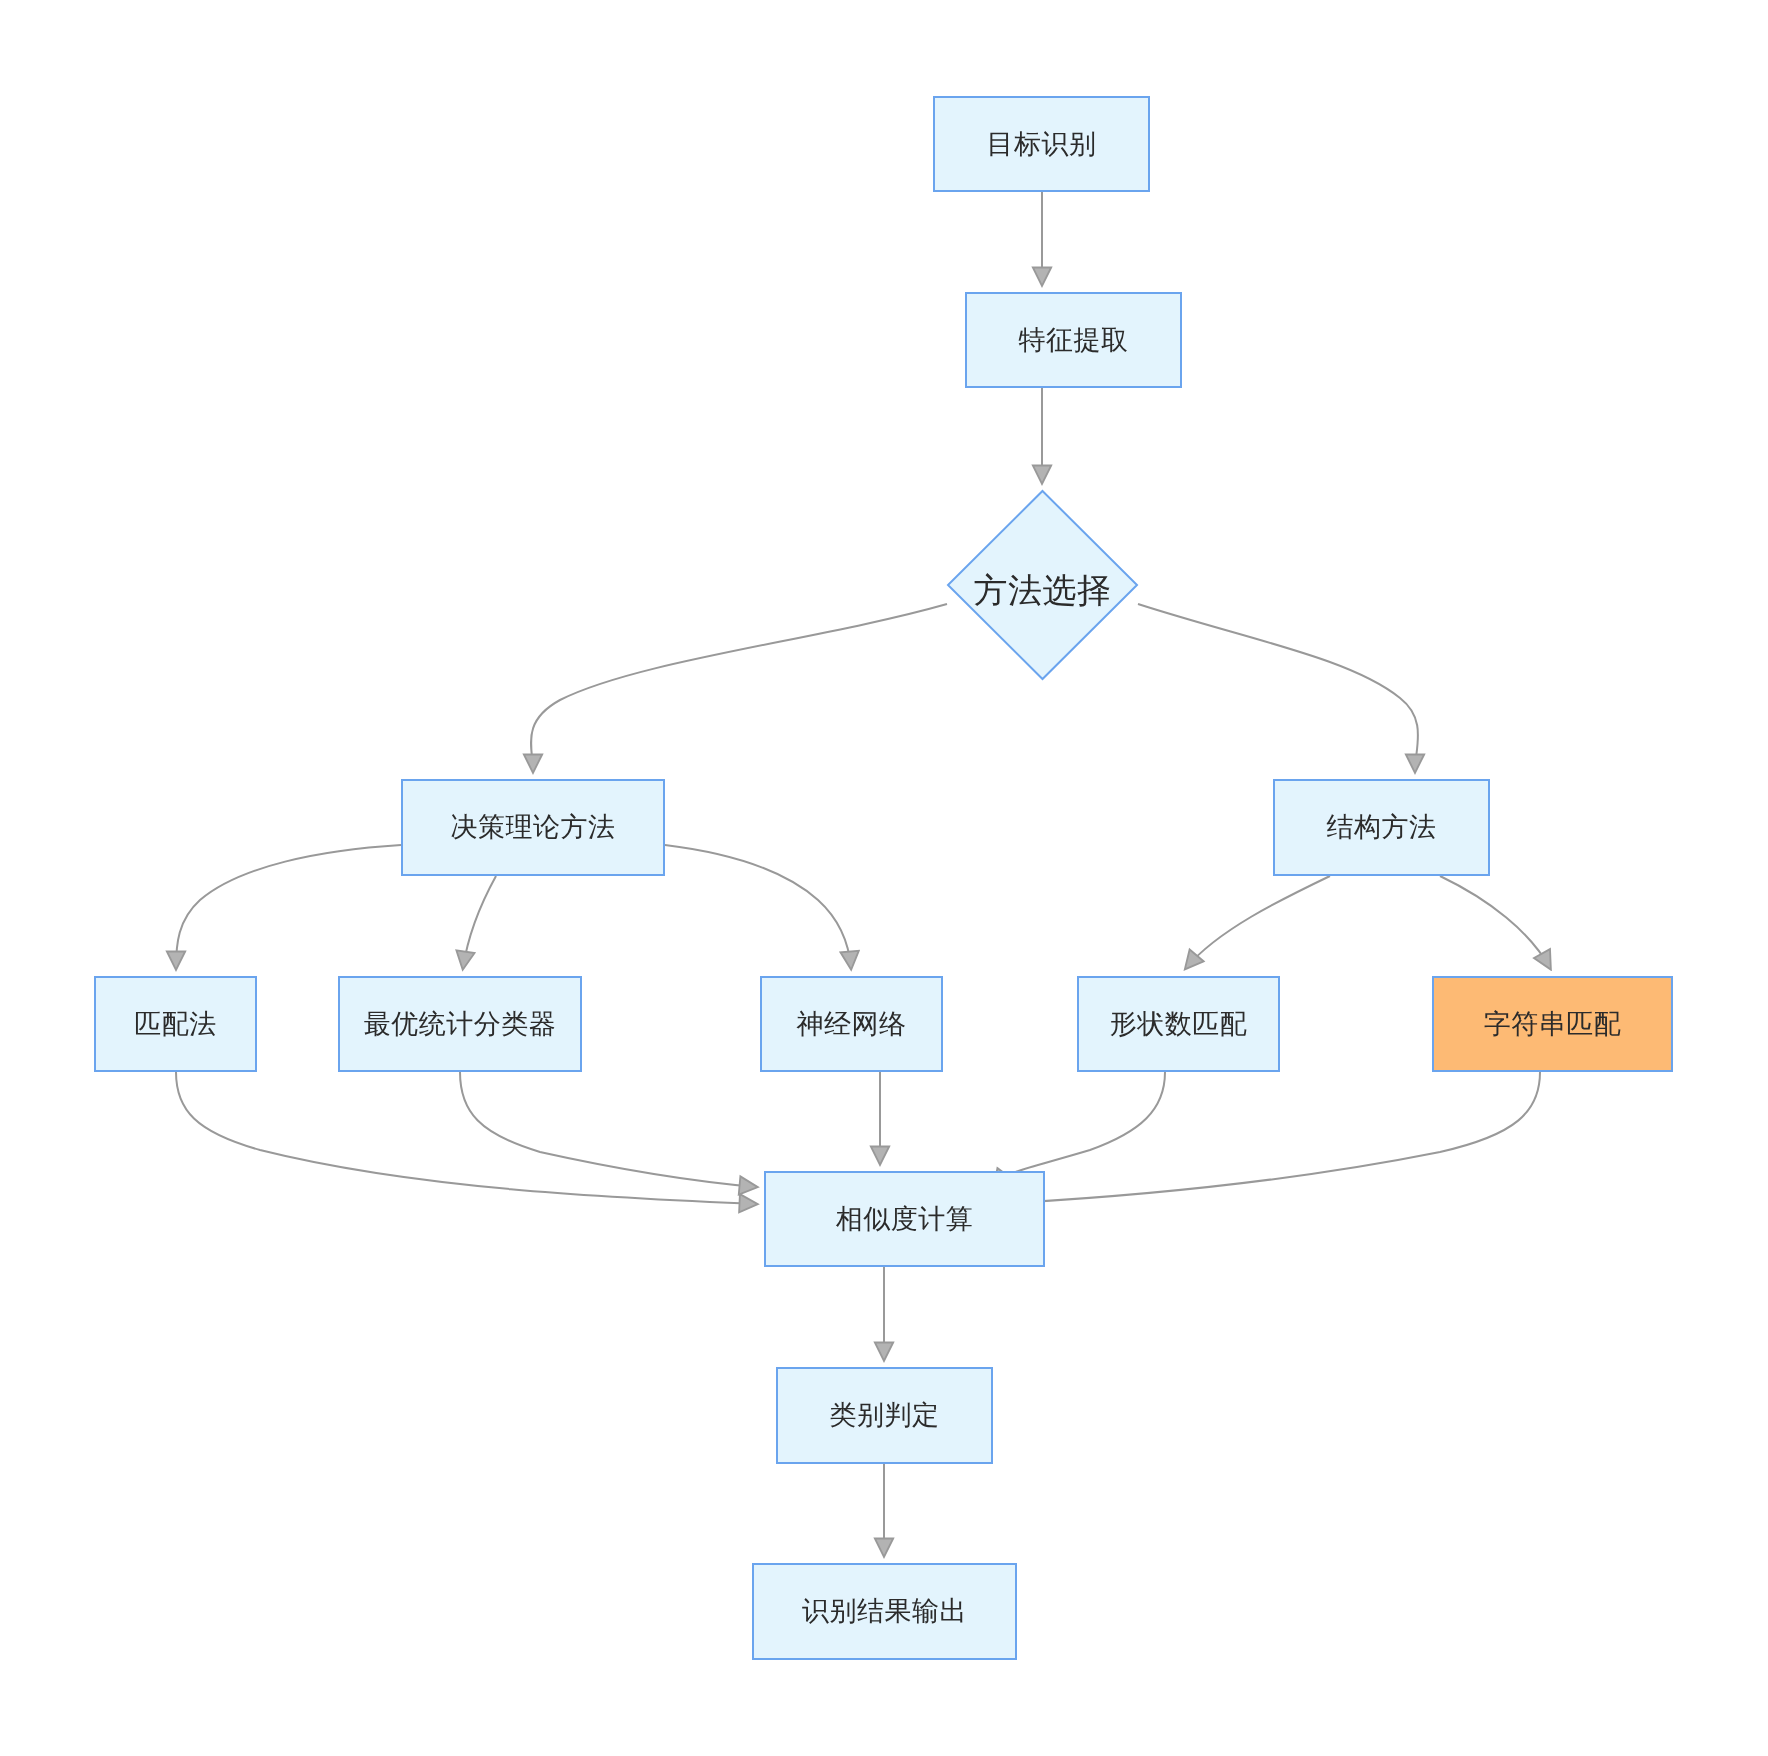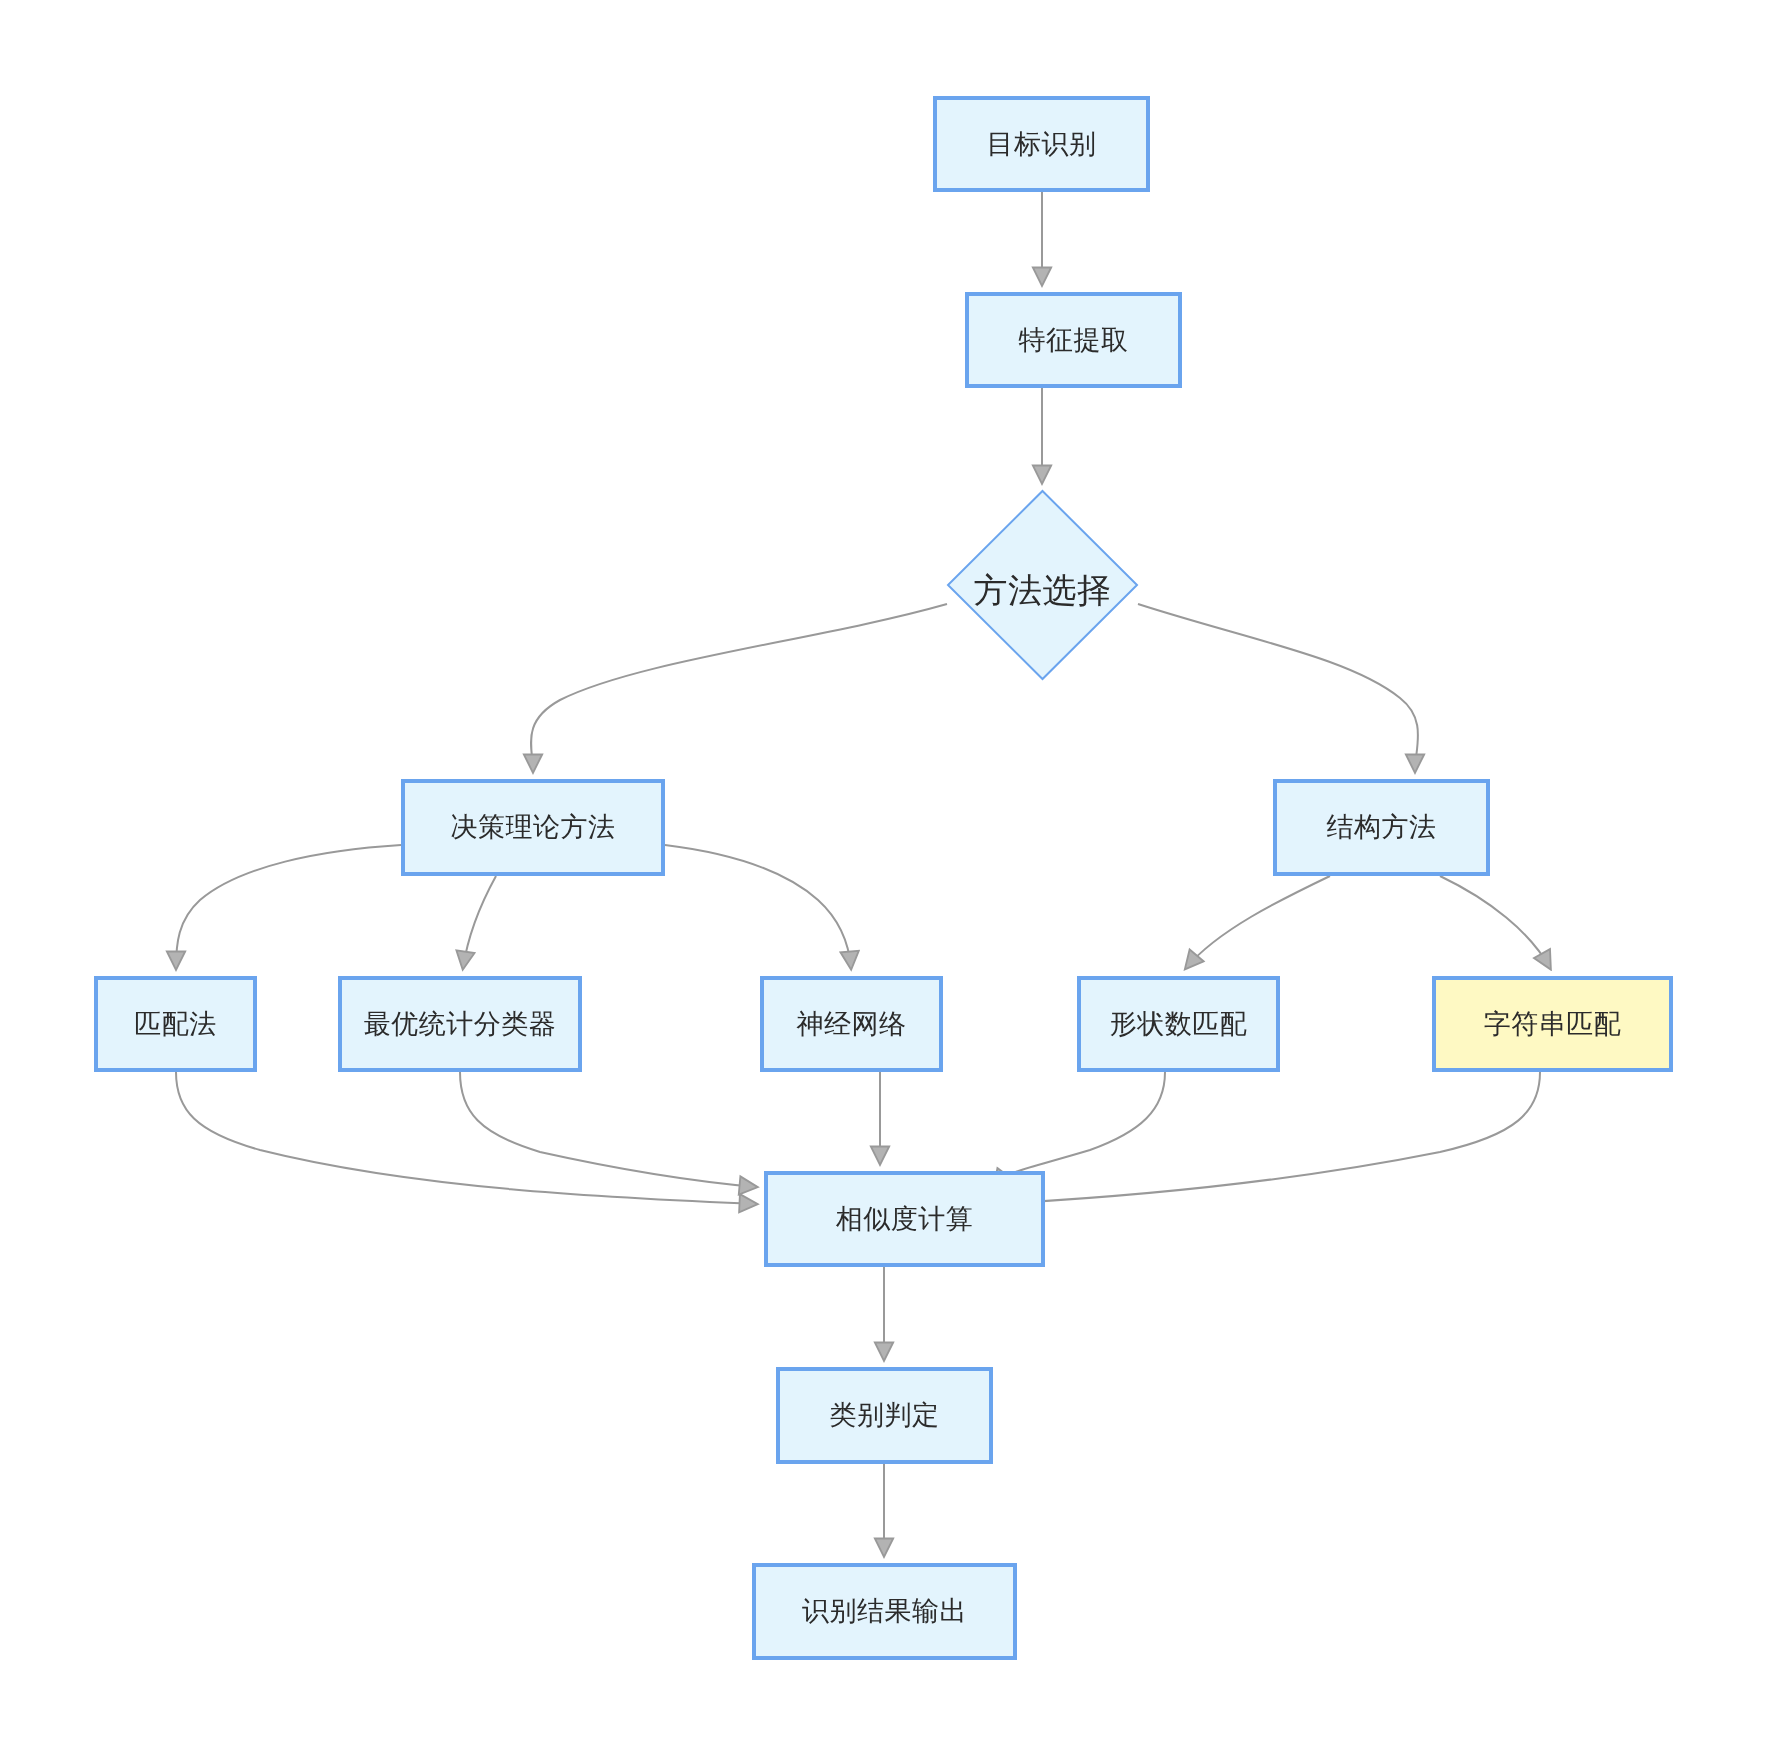--- a/index.html
+++ b/index.html
@@ -26,21 +26,21 @@
     height: 1756px;
     pointer-events: none;
   }
   .node {
     position: absolute;
     box-sizing: border-box;
     display: flex;
     align-items: center;
     justify-content: center;
     background: #e3f4fd;
-    border: 4px solid #701a75;
+    border: 2px solid #701a75;
     color: #2b2b2b;
     font-size: 27px;
     line-height: 1.2;
     letter-spacing: 0.5px;
     white-space: nowrap;
     z-index: 2;
   }
   .node-label {
     pointer-events: none;
   }
@@ -124,21 +124,21 @@
       </div>
       <div class="node" style="left: 338px; top: 976px; width: 244px; height: 96px; background: rgb(227, 244, 253); border-color: rgb(106, 164, 238); color: rgb(43, 43, 43);">
         <span class="node-label">最优统计分类器</span>
       </div>
       <div class="node" style="left: 760px; top: 976px; width: 183px; height: 96px; background: rgb(227, 244, 253); border-color: rgb(106, 164, 238); color: rgb(43, 43, 43);">
         <span class="node-label">神经网络</span>
       </div>
       <div class="node" style="left: 1077px; top: 976px; width: 203px; height: 96px; background: rgb(227, 244, 253); border-color: rgb(106, 164, 238); color: rgb(43, 43, 43);">
         <span class="node-label">形状数匹配</span>
       </div>
-      <div class="node" style="left: 1432px; top: 976px; width: 241px; height: 96px; background: #fef9c3; border-color: rgb(106, 164, 238); color: rgb(43, 43, 43);">
+      <div class="node" style="left: 1432px; top: 976px; width: 241px; height: 96px; background: #fdba74; border-color: rgb(106, 164, 238); color: rgb(43, 43, 43);">
         <span class="node-label">字符串匹配</span>
       </div>
       <div class="node" style="left: 764px; top: 1171px; width: 281px; height: 96px; background: rgb(227, 244, 253); border-color: rgb(106, 164, 238); color: rgb(43, 43, 43);">
         <span class="node-label">相似度计算</span>
       </div>
       <div class="node" style="left: 776px; top: 1367px; width: 217px; height: 97px; background: rgb(227, 244, 253); border-color: rgb(106, 164, 238); color: rgb(43, 43, 43);">
         <span class="node-label">类别判定</span>
       </div>
       <div class="node" style="left: 752px; top: 1563px; width: 265px; height: 97px; background: rgb(227, 244, 253); border-color: rgb(106, 164, 238); color: rgb(43, 43, 43);">
         <span class="node-label">识别结果输出</span>

